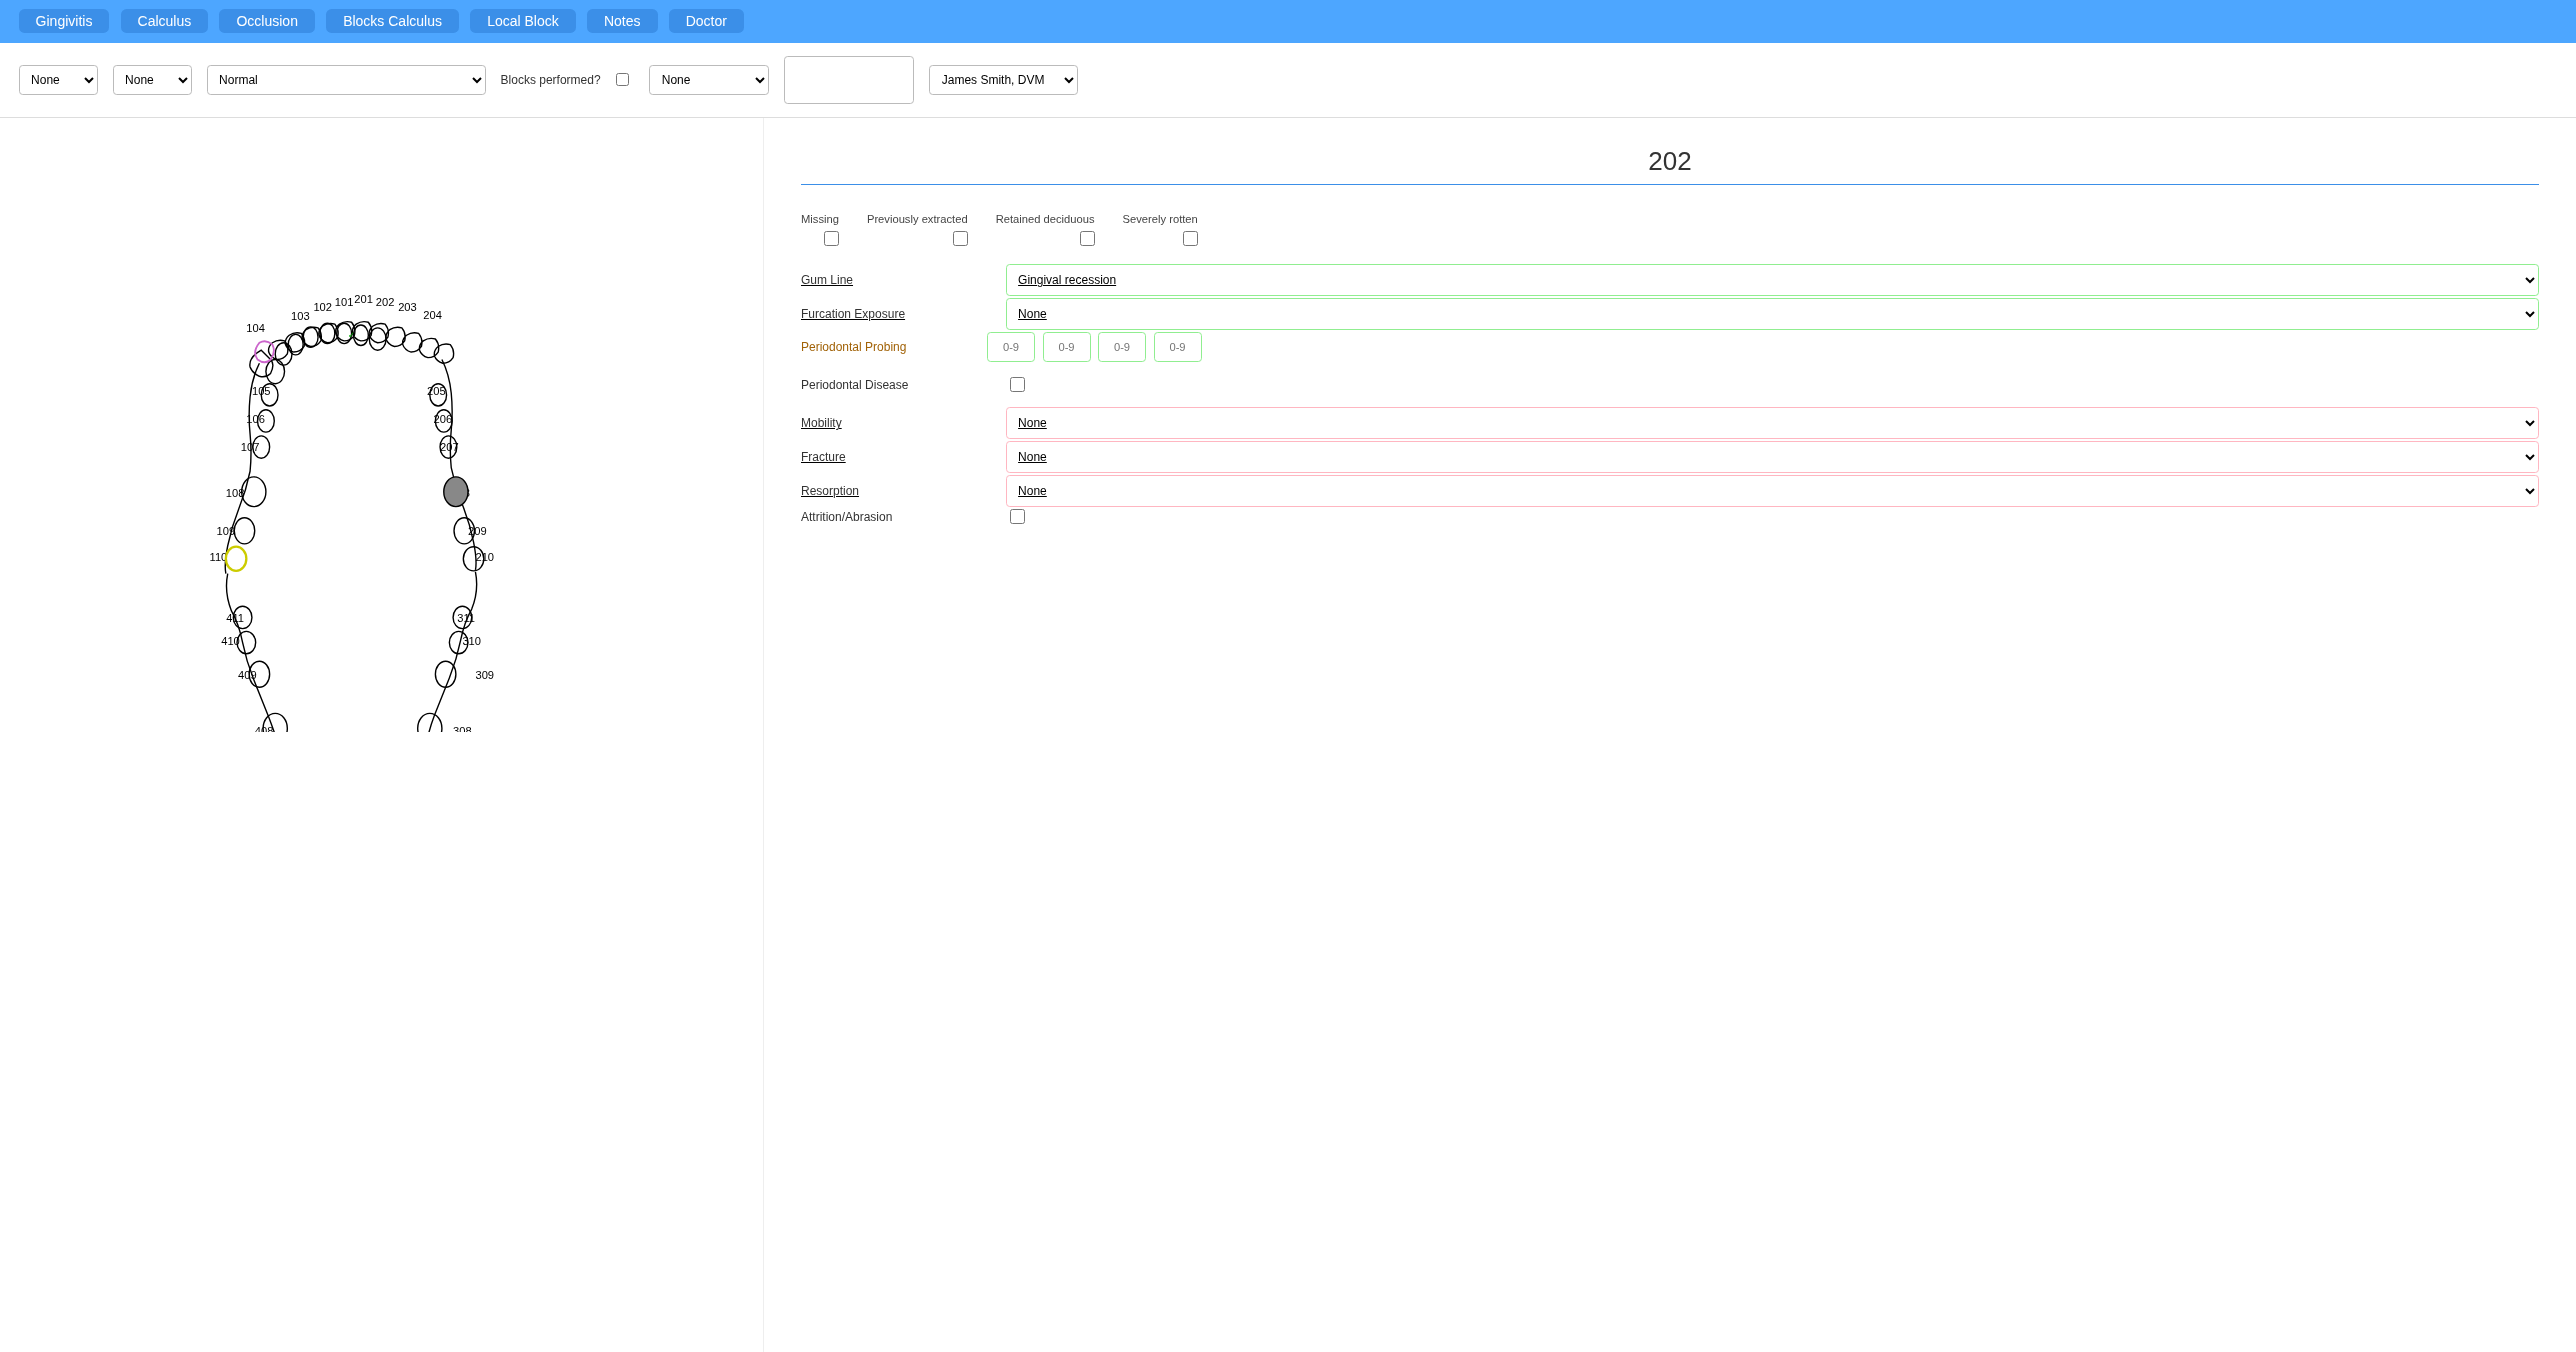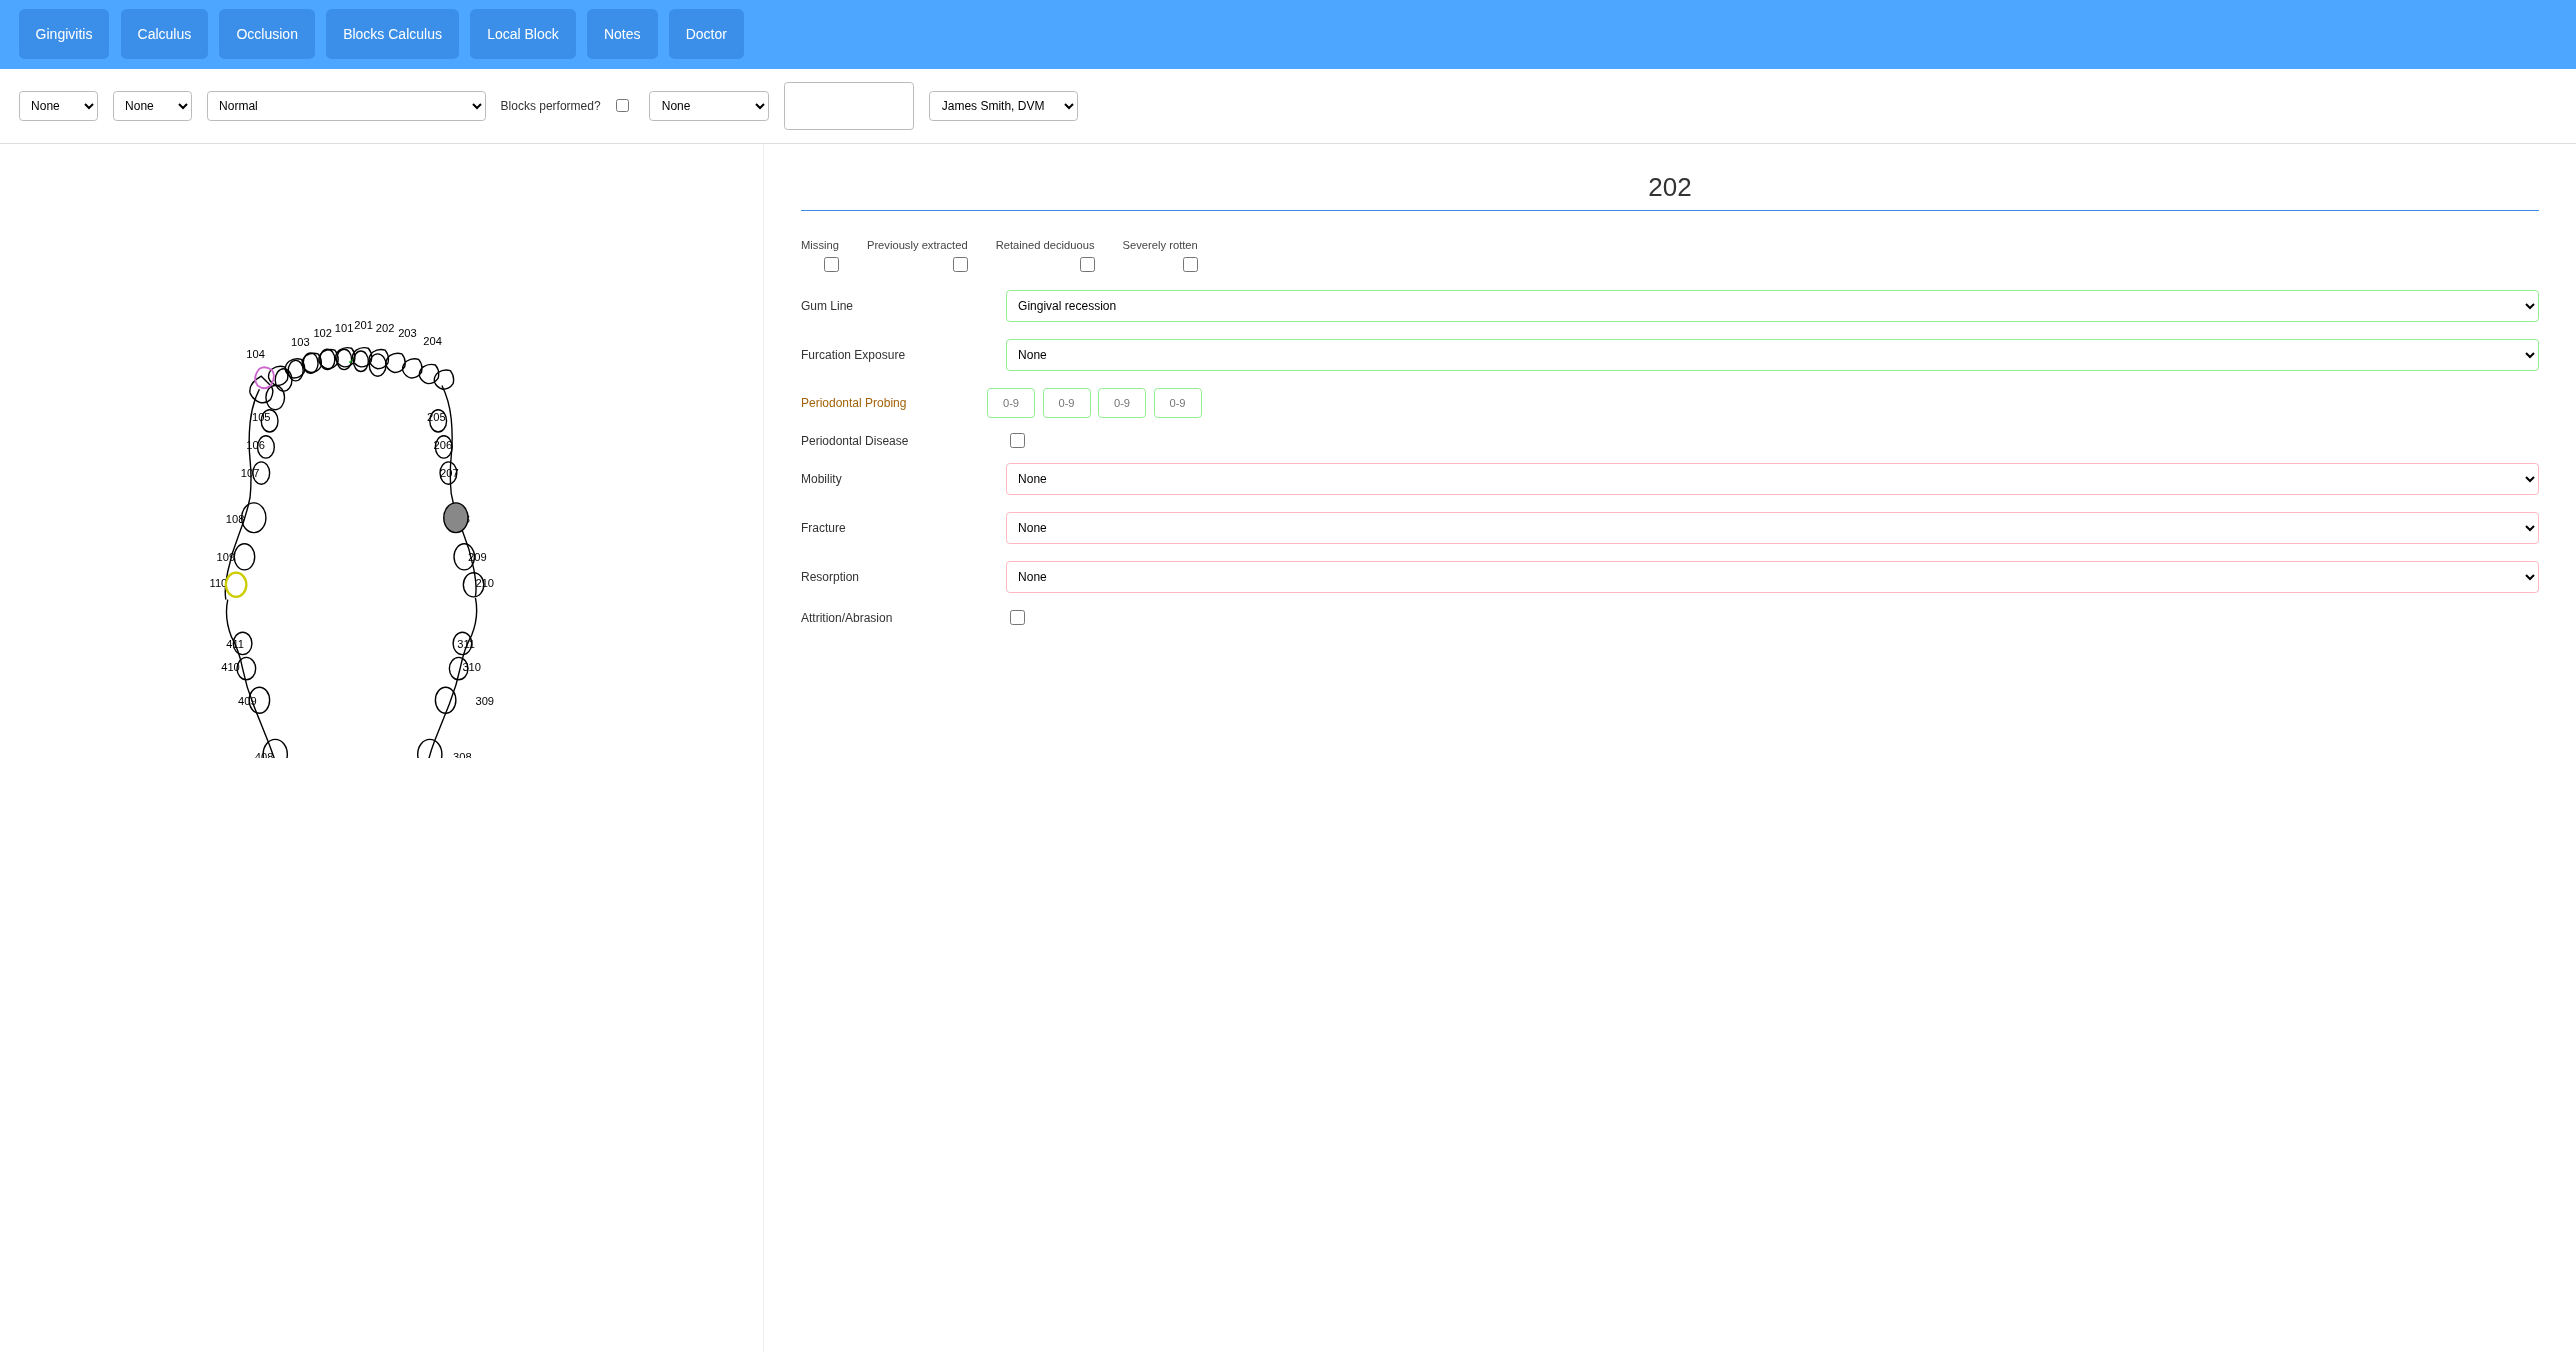--- a/index.html
+++ b/index.html
@@ -15,21 +15,21 @@
       align-items: center;
       padding: 9.3px 18.6px;
       gap: 11.2px;
       flex-wrap: wrap;
     }
     .top-btn {
       background: #3b8fe8;
       color: white;
       border: none;
       border-radius: 5.6px;
-      padding: 17px 17px;
+      padding: 4px 17px;
       font-size: 14px;
       font-weight: 500;
       cursor: pointer;
     }
     .sub-bar {
       background: white;
       border-bottom: 0.9px solid #ddd;
       padding: 13px 18.6px;
       display: flex;
       align-items: center;
@@ -102,22 +102,23 @@
       font-size: 11.2px;
       color: #444;
     }
     .status-item input[type=checkbox] {
       width: 15px;
       height: 15px;
     }
     .field-row {
       display: flex;
       align-items: center;
-      margin-bottom: 17px;
+      margin-bottom: 2px;
       gap: 18.6px;
+      text-decoration: underline;
     }
     .field-label {
       width: 186px;
       font-size: 12px;
       color: #333;
       flex-shrink: 0;
     }
     .field-select {
       flex: 1;
       height: 32px;

